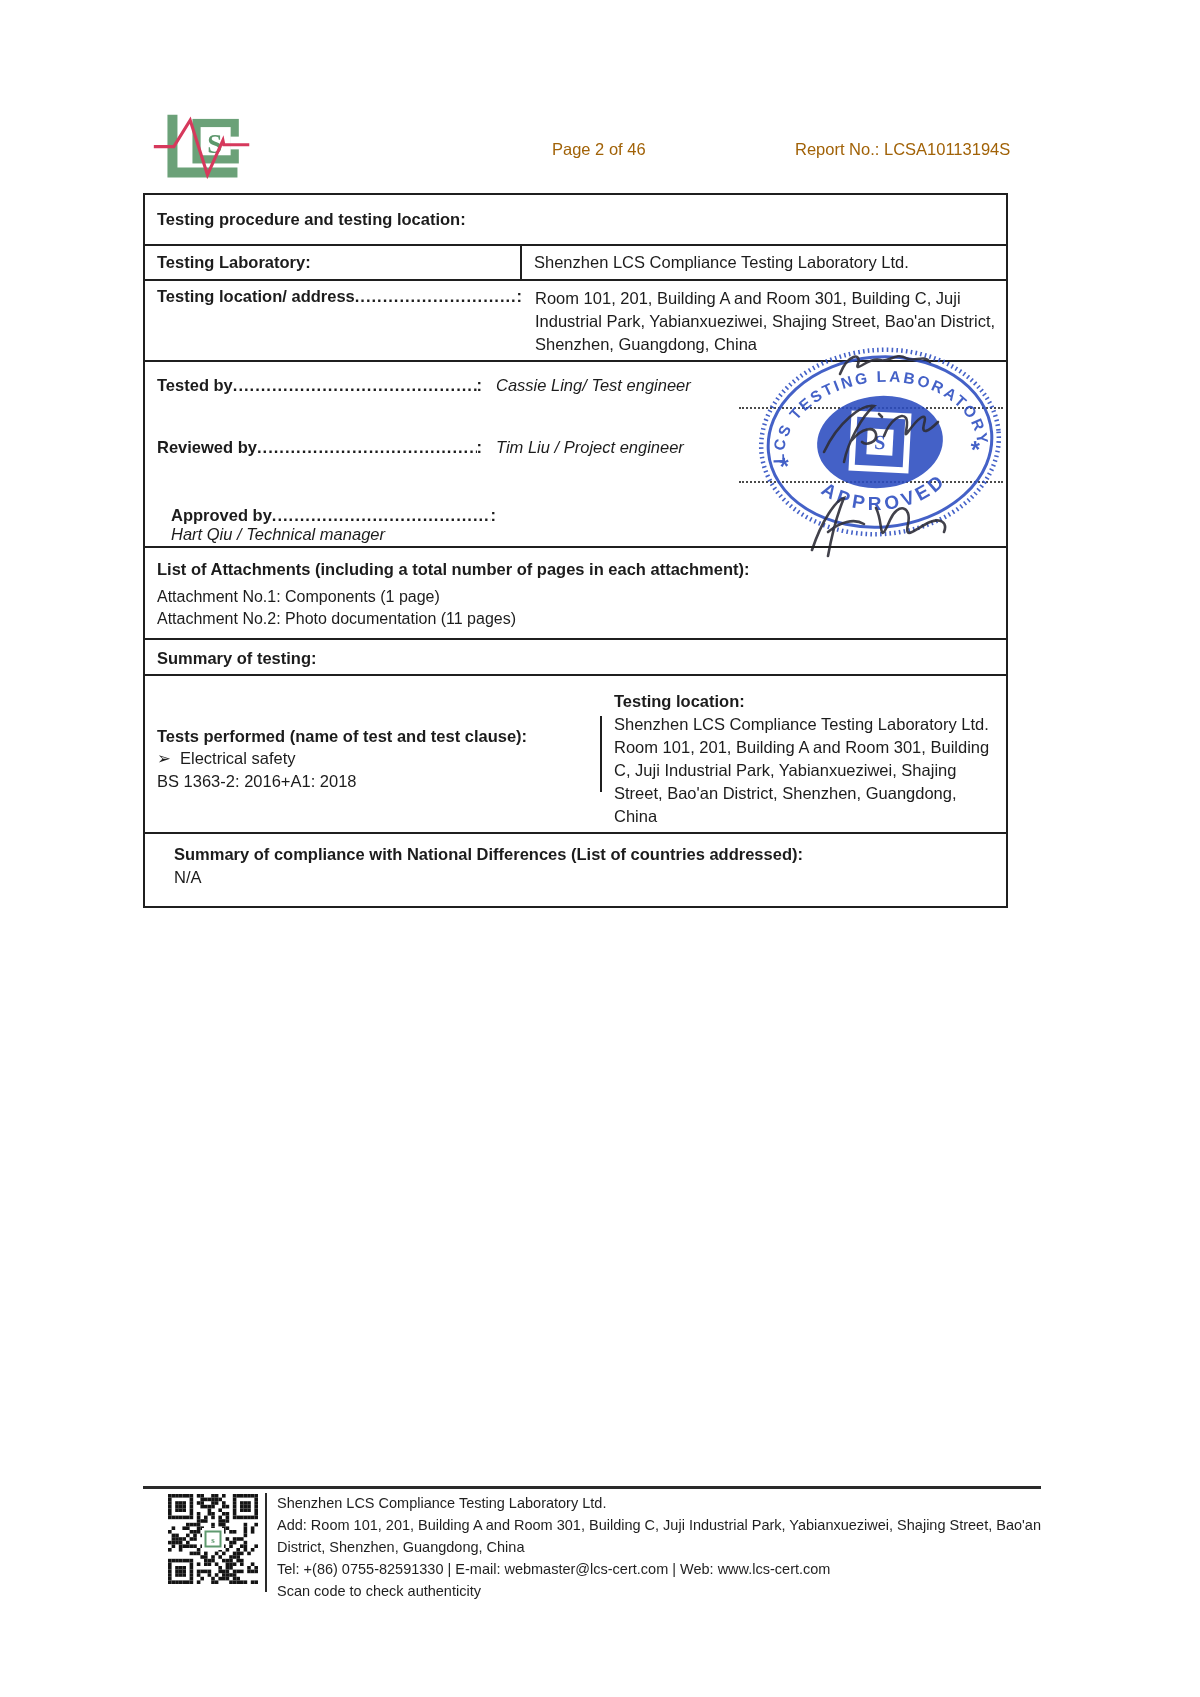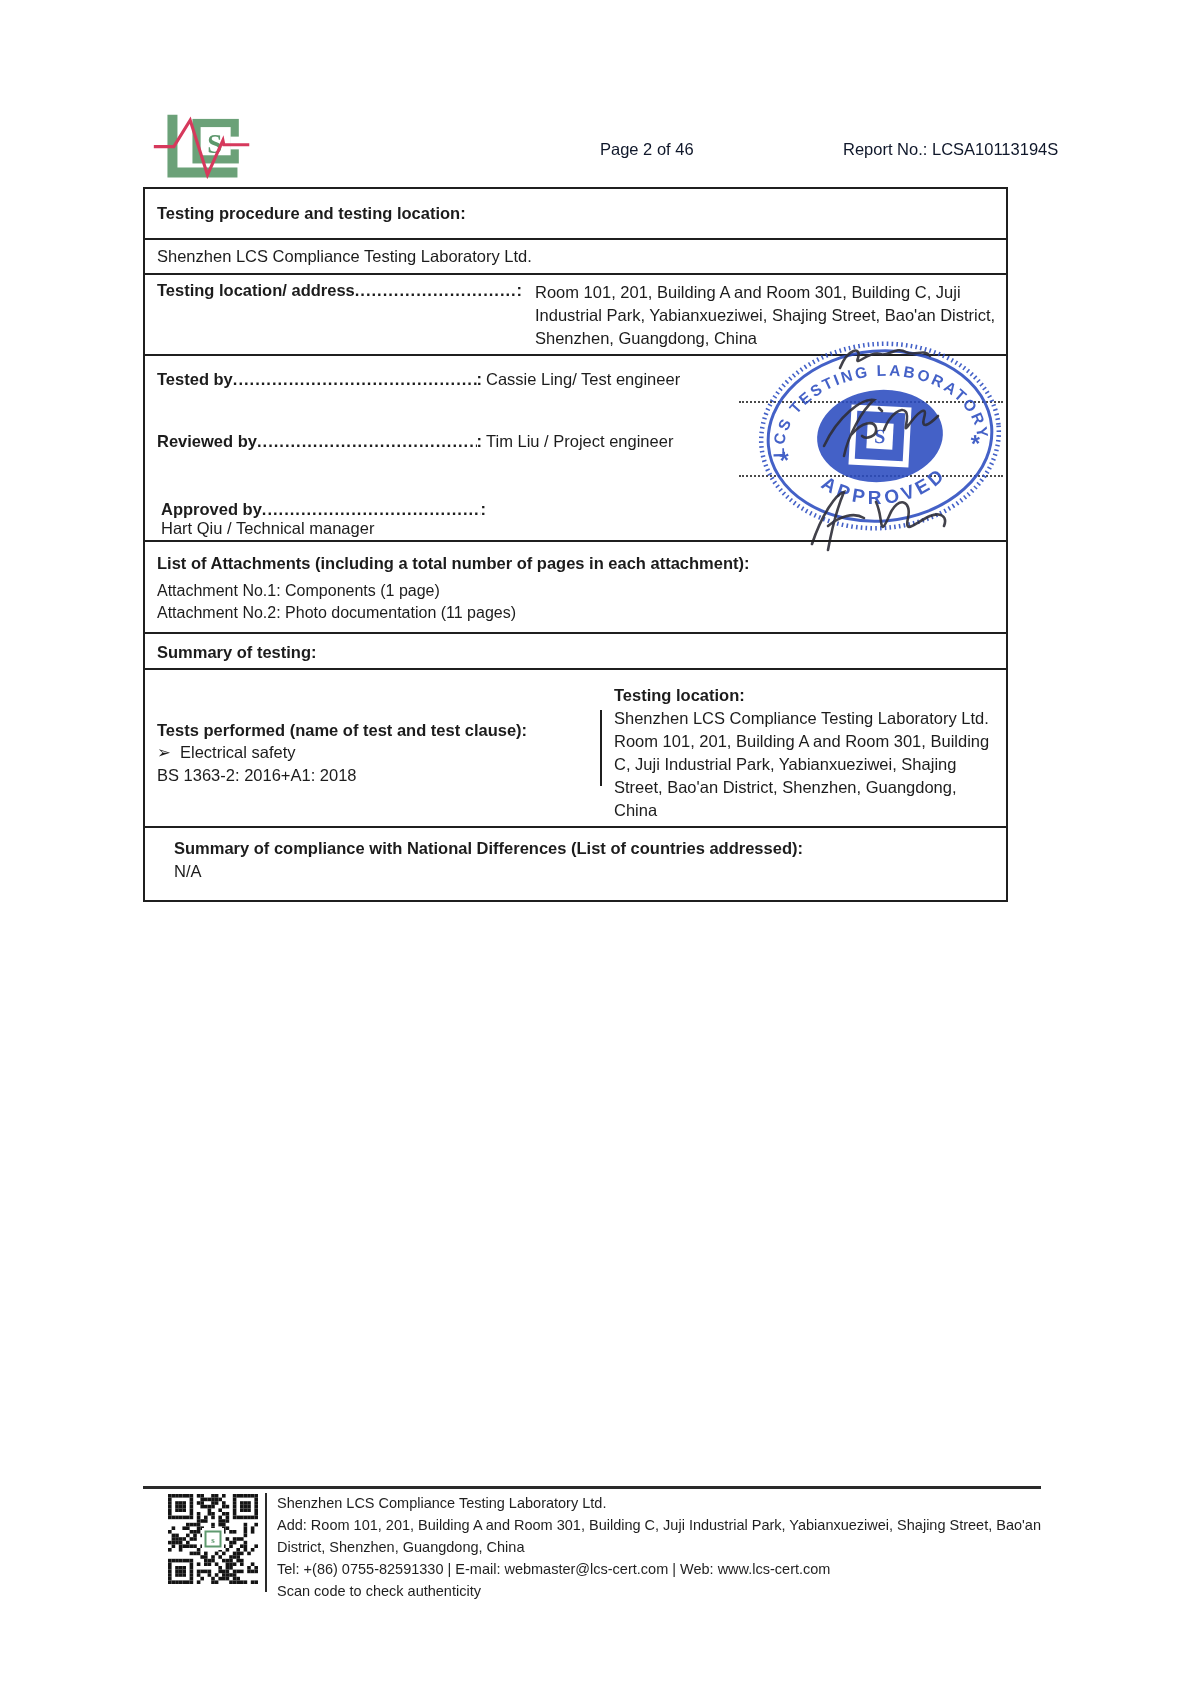--- a/index.html
+++ b/index.html
@@ -2,43 +2,43 @@
 <html><head>
 <meta charset="utf-8">
 <style>
   html,body{margin:0;padding:0;background:#e8e8e8;}
   .page{
     position:relative;width:1200px;height:1697px;background:#ffffff;margin:0 auto;
     font-family:"Liberation Sans", sans-serif;color:#1c1c1c;overflow:hidden;
   }
   .abs{position:absolute;}
   
-  .hdr-text{font-size:16.5px;color:#0f172a;margin-left:48px;}
-  
-  .tbl{position:absolute;left:143px;top:189px;width:865px;border-radius:32px;}
+  .hdr-text{font-size:16.5px;color:#a16207;}
+  
+  .tbl{position:absolute;left:143px;top:195px;width:865px;border-radius:32px;}
   .sec{box-sizing:border-box;border:2px solid #1f1f1f;margin-top:-2px;position:relative;font-size:16.5px;background:transparent;}
   .b{font-weight:bold;}
   
   .rowA{height:53px;padding:15px 0 0 12px;}
   
   .rowB{height:37px;display:flex;}
   .rowB .c1{box-sizing:border-box;width:377px;border-right:2px solid #1f1f1f;padding:7px 0 0 12px;}
   .rowB .c2{flex:1;padding:7px 0 0 12px;}
   
   .lead{display:flex;align-items:baseline;white-space:nowrap;}
   .lead .dots{flex:1;overflow:hidden;font-weight:bold;letter-spacing:1px;}
   
   .rowC{height:83px;display:flex;padding:6px 0 0 0;}
   .rowC .lbl{box-sizing:border-box;width:377px;padding-left:12px;}
   .rowC .val{flex:1;padding:0 8px 0 13px;line-height:23px;}
   
   .rowD{height:188px;}
   .sigrow{position:absolute;left:12px;width:620px;display:flex;align-items:baseline;text-align:center;}
   .sigrow .lbl{box-sizing:border-box;width:325px;}
-  .sigrow .val{margin-left:4px;white-space:nowrap;}
+  .sigrow .val{margin-left:14px;white-space:nowrap;font-style:italic;}
   .sig-line{position:absolute;border-top:2px dotted #4a4a4a;height:0;}
   
   .rowE{height:94px;padding:12px 0 0 12px;}
   .rowE .items{margin-top:7px;line-height:21.5px;font-size:16px;}
   
   .rowF{height:38px;padding:9px 0 0 12px;}
   
   .rowG{height:160px;display:flex;align-items:center;}
   .rowG .cl{box-sizing:border-box;width:457px;border-right:2px solid #1f1f1f;padding:9px 14px 0 12px;line-height:22.5px;}
   .rowG .cr{box-sizing:border-box;flex:1;padding:9px 10px 0 12px;line-height:23px;}
@@ -70,20 +70,21 @@
   <div class="abs hdr-text" style="left:552px;top:140px;">Page 2 of 46</div>
   <div class="abs hdr-text" style="left:795px;top:140px;">Report No.: LCSA10113194S</div>
 
   <div class="tbl">
 
     <div class="sec rowA b">
       <span>Testing procedure and testing location:</span>
     </div>
 
     <div class="sec rowB">
+      <div class="c1 b">Testing Laboratory:</div>
       <div class="c2">Shenzhen LCS Compliance Testing Laboratory Ltd.</div>
     </div>
 
     <div class="sec rowC">
       <div class="lbl lead">
         <span class="b">Testing location/ address</span>
           <span class="dots">..........................................................................................................</span>
           <span class="b">:</span>
       </div>
       <div class="val">Room 101, 201, Building A and Room 301, Building C, Juji Industrial Park, Yabianxueziwei, Shajing Street, Bao'an District, Shenzhen, Guangdong, China</div>

